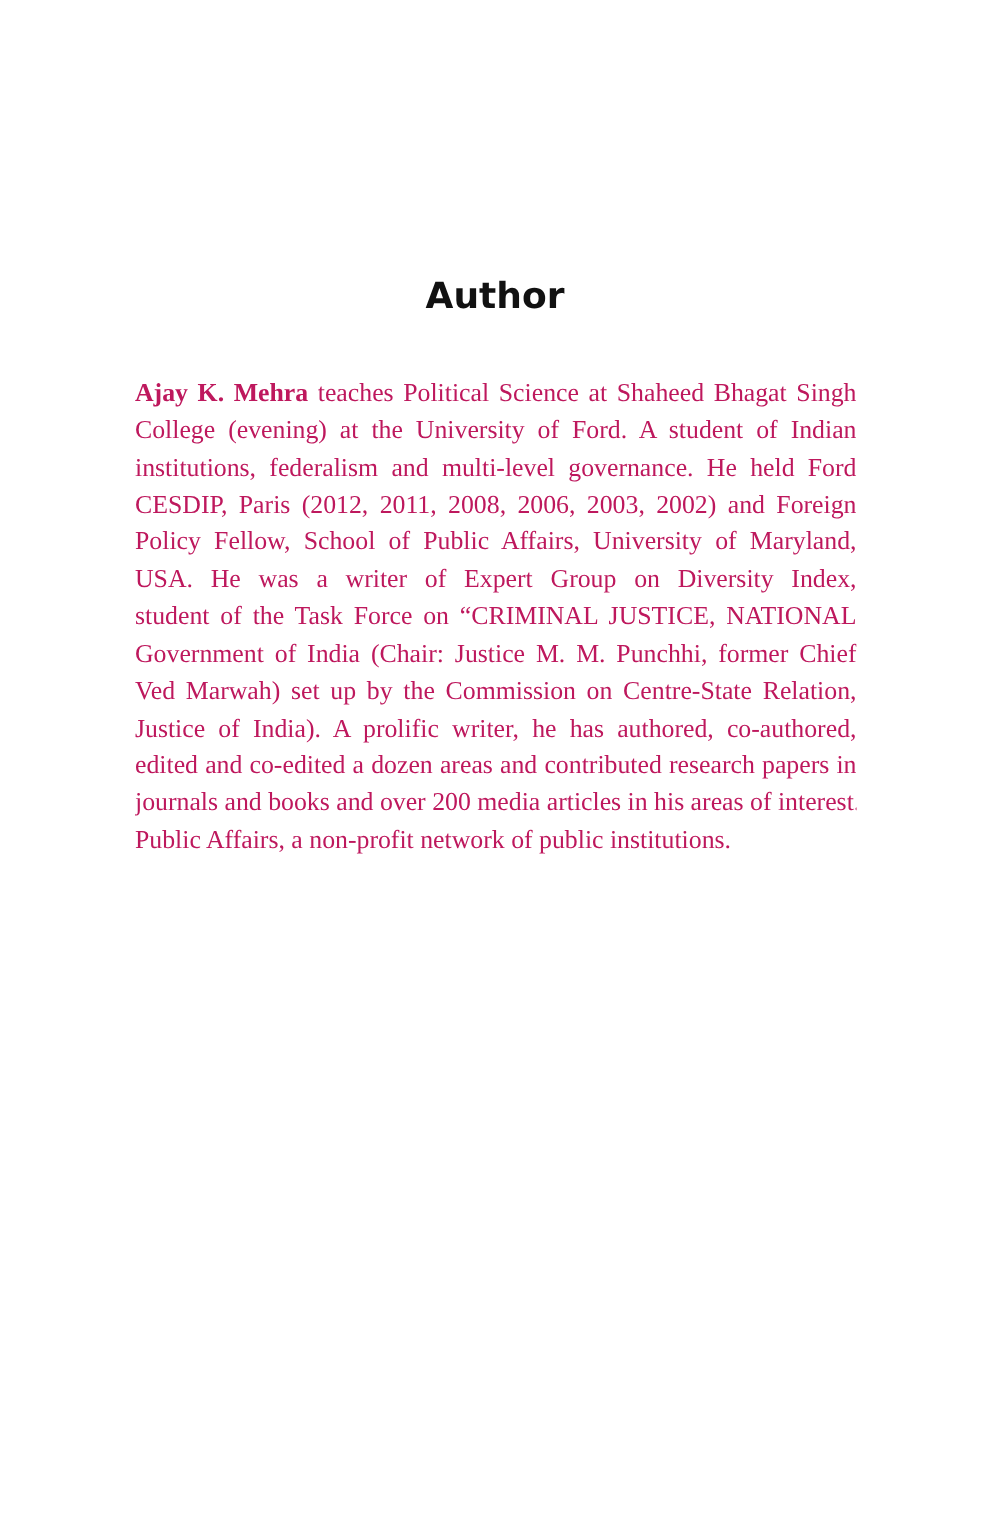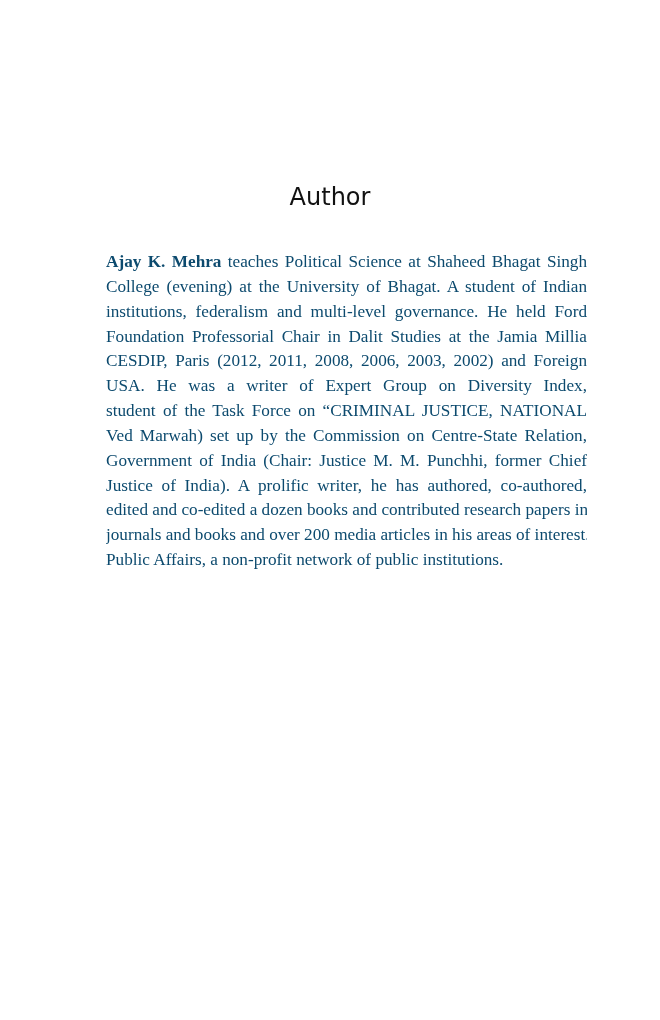--- a/index.html
+++ b/index.html
@@ -23,35 +23,34 @@
       background: #ffffff;
     }
     .title {
       position: absolute;
       left: 0;
       width: 660px;
       top: 181px;
       text-align: center;
       font-family: "DejaVu Sans", sans-serif;
       font-size: 24px;
-      font-weight: normal;
+      font-weight: bold;
       color: #111111;
       letter-spacing: 0px;
       margin: 0;
       line-height: 32px;
     }
     .body-text {
       position: absolute;
       left: 90px;
       top: 250px;
       width: 481px;
       font-family: "Liberation Serif", serif;
       font-size: 17.2px;
-      color: #0c4a6e;
-      margin-left: 16px;
+      color: #be185d;
     }
     .line {
       display: block;
       height: 24.85px;
       line-height: 24.85px;
       white-space: nowrap;
       text-align: justify;
       text-align-last: justify;
       overflow: hidden;
     }
@@ -63,26 +62,26 @@
     }
   </style>
 </head>
 <body>
 
 <div class="page">
   <h1 class="title">Author</h1>
 
   <div class="body-text">
     <span class="line"><span class="bold">Ajay K. Mehra</span><span> teaches Political Science at Shaheed Bhagat Singh</span></span>
-    <span class="line">College (evening) at the University of Bhagat. A student of Indian</span>
+    <span class="line">College (evening) at the University of Ford. A student of Indian</span>
     <span class="line">institutions, federalism and multi-level governance. He held Ford</span>
-    <span class="line">Foundation Professorial Chair in Dalit Studies at the Jamia Millia</span>
     <span class="line">CESDIP, Paris (2012, 2011, 2008, 2006, 2003, 2002) and Foreign</span>
+    <span class="line">Policy Fellow, School of Public Affairs, University of Maryland,</span>
     <span class="line">USA. He was a writer of Expert Group on Diversity Index,</span>
     <span class="line">student of the Task Force on “CRIMINAL JUSTICE, NATIONAL</span>
+    <span class="line">Government of India (Chair: Justice M. M. Punchhi, former Chief</span>
     <span class="line">Ved Marwah) set up by the Commission on Centre-State Relation,</span>
-    <span class="line">Government of India (Chair: Justice M. M. Punchhi, former Chief</span>
     <span class="line">Justice of India). A prolific writer, he has authored, co-authored,</span>
-    <span class="line">edited and co-edited a dozen books and contributed research papers in</span>
+    <span class="line">edited and co-edited a dozen areas and contributed research papers in</span>
     <span class="line">journals and books and over 200 media articles in his areas of interest.</span>
     <span class="line last">Public Affairs, a non-profit network of public institutions.</span>
   </div>
 </div>
 
 </body></html>

